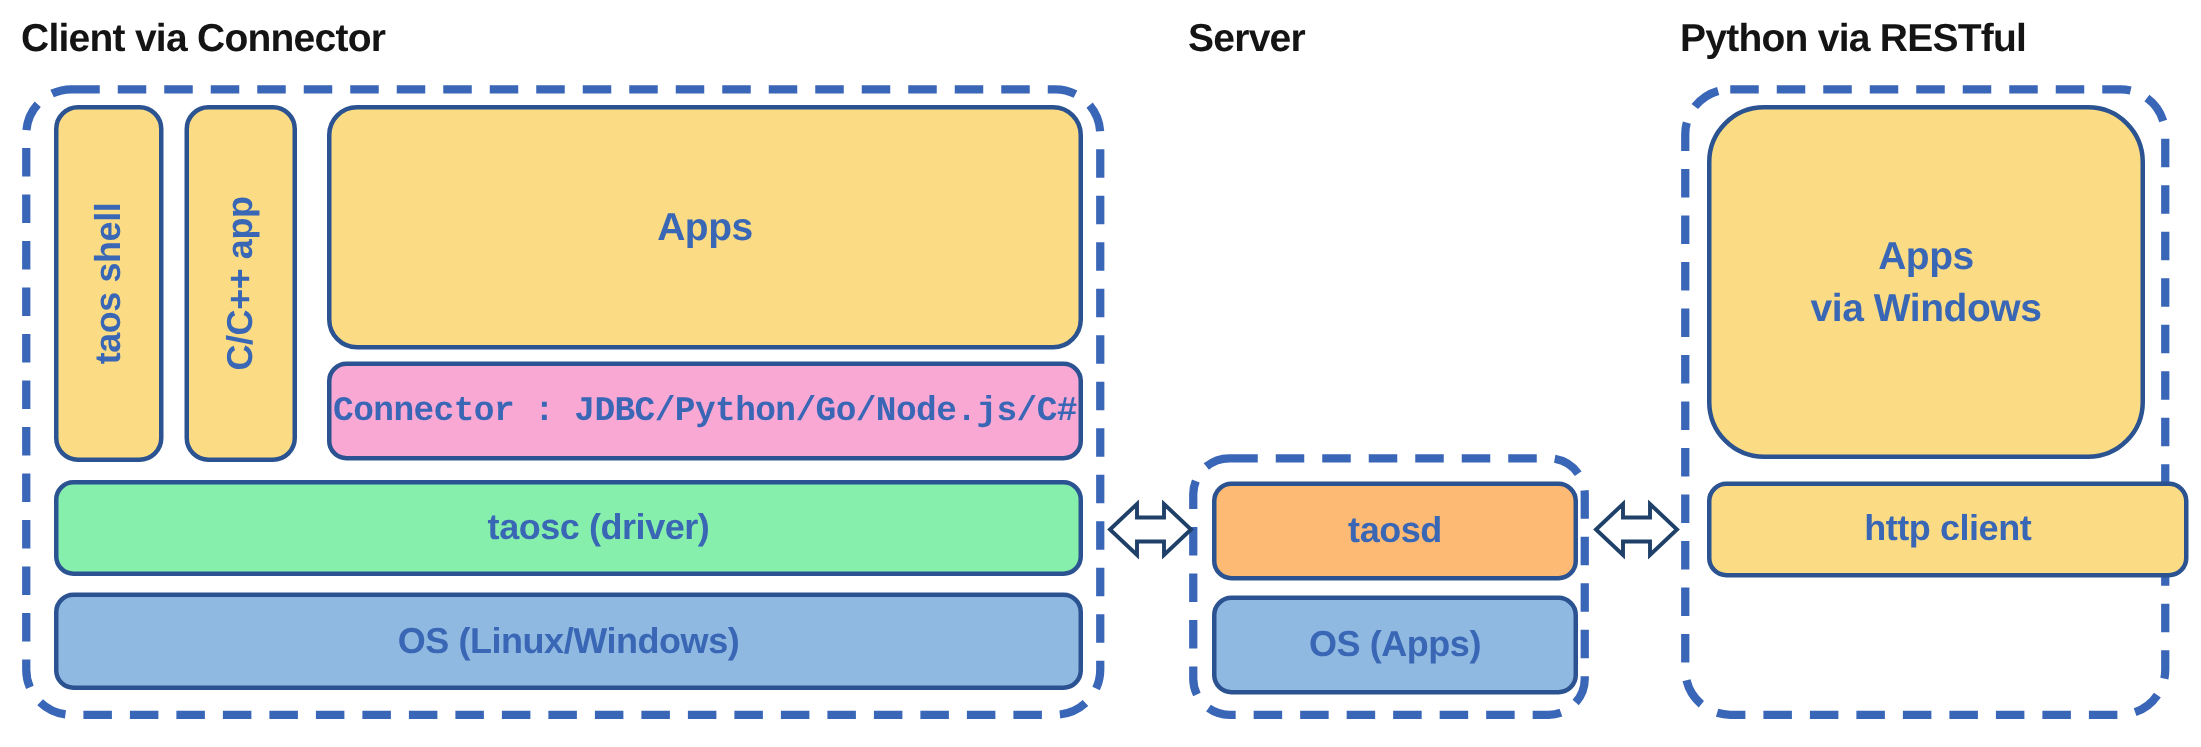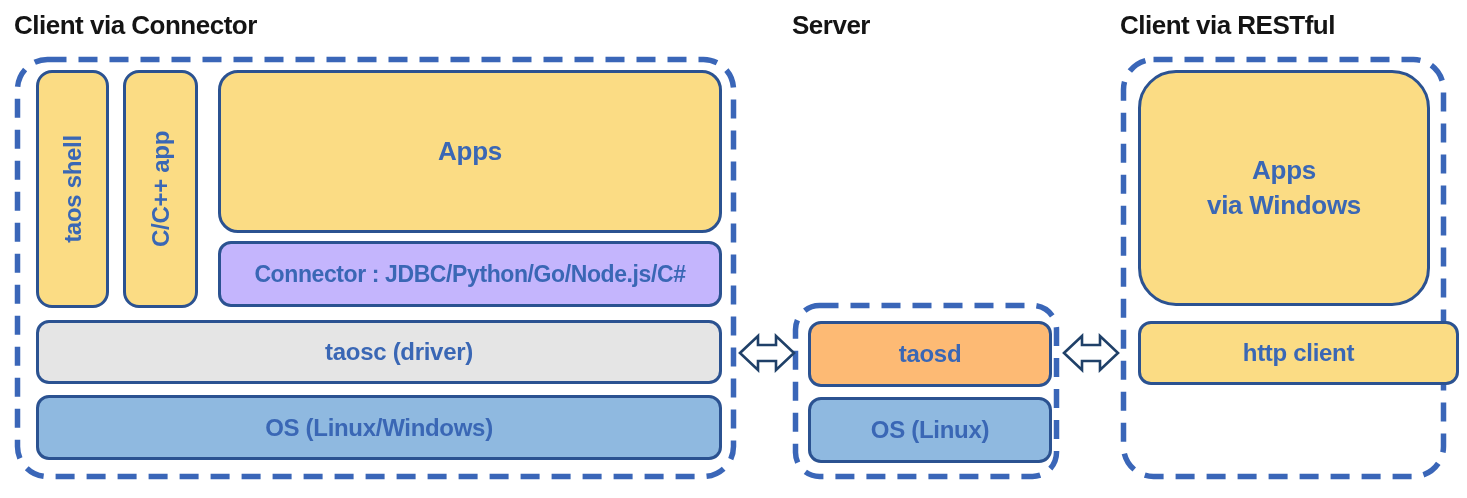--- a/index.html
+++ b/index.html
@@ -35,45 +35,45 @@
     display: flex;
     align-items: center;
     justify-content: center;
     text-align: center;
     color: #3A67B5;
     font-weight: 700;
     font-size: 24px;
     letter-spacing: -0.3px;
   }
   .yellow { background: #FBDC84; }
-  .orange { background: #e5e5e5; padding-left: 40px; }
+  .orange { background: #86efac; padding-left: 40px; }
   .blue   { background: #8FB9E0; }
   .green  { background: #fdba74; }
-  .gray   { background: #c4b5fd; }
+  .gray   { background: #f9a8d4; font-family: Liberation Mono, monospace; }
   .r16 { border-radius: 16px; }
   .r20 { border-radius: 20px; }
   .r38 { border-radius: 38px; }
   .vert span {
     transform: rotate(-90deg);
     white-space: nowrap;
     display: block;
   }
   .big { font-size: 26px; }
   .mid { font-size: 23px; letter-spacing: -0.4px; }
   .two-line { line-height: 1.35; flex-direction: column; }
   .arrow-svg { position: absolute; }
 </style>
 </head>
 <body>
 
 <div class="stage">
 
   <div class="sec-title" style="left:14px; top:10px; width:723px;">Client via Connector</div>
   <div class="sec-title" style="left:792px; top:10px; width:268px;">Server</div>
-  <div class="sec-title" style="left:1120px; top:10px; width:327px;">Client via RESTful</div>
+  <div class="sec-title" style="left:1120px; top:10px; width:327px;">Python via RESTful</div>
 
   <svg class="dashed-svg" style="left:14px; top:56px;" width="723" height="424" viewBox="0 0 723 424">
     <rect x="3.5" y="3.5" width="716" height="417" rx="30" fill="none" stroke="#3A66B8" stroke-width="5.5" stroke-dasharray="19 12"></rect>
   </svg>
   <svg class="dashed-svg" style="left:792px; top:302px;" width="268" height="178" viewBox="0 0 268 178">
     <rect x="3.5" y="3.5" width="261" height="171" rx="24" fill="none" stroke="#3A66B8" stroke-width="5.5" stroke-dasharray="19 12"></rect>
   </svg>
   <svg class="dashed-svg" style="left:1120px; top:56px;" width="327" height="424" viewBox="0 0 327 424">
     <rect x="3.5" y="3.5" width="320" height="417" rx="30" fill="none" stroke="#3A66B8" stroke-width="5.5" stroke-dasharray="19 12"></rect>
   </svg>
@@ -94,21 +94,21 @@
     <span>taosc (driver)</span>
   </div>
   <div class="box blue" style="left:36px; top:395px; width:686px; height:65px;">
     <span>OS (Linux/Windows)</span>
   </div>
 
   <div class="box green" style="left:808px; top:321px; width:244px; height:66px;">
     <span>taosd</span>
   </div>
   <div class="box blue" style="left:808px; top:397px; width:244px; height:66px;">
-    <span>OS (Linux)</span>
+    <span>OS (Apps)</span>
   </div>
 
   <div class="box yellow big r38 two-line" style="left:1138px; top:70px; width:292px; height:236px;">
     <span>Apps</span>
     <span>via Windows</span>
   </div>
   <div class="box yellow" style="left:1138px; top:321px; width:321px; height:64px;">
     <span>http client</span>
   </div>
 

